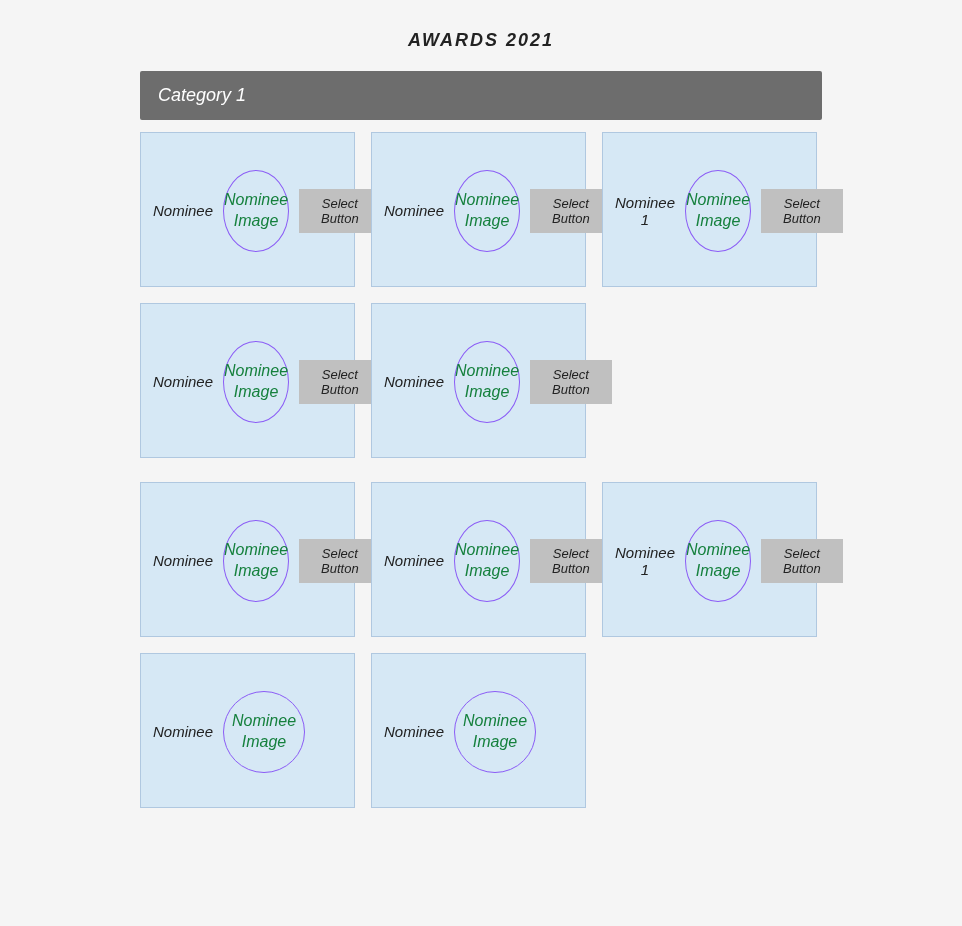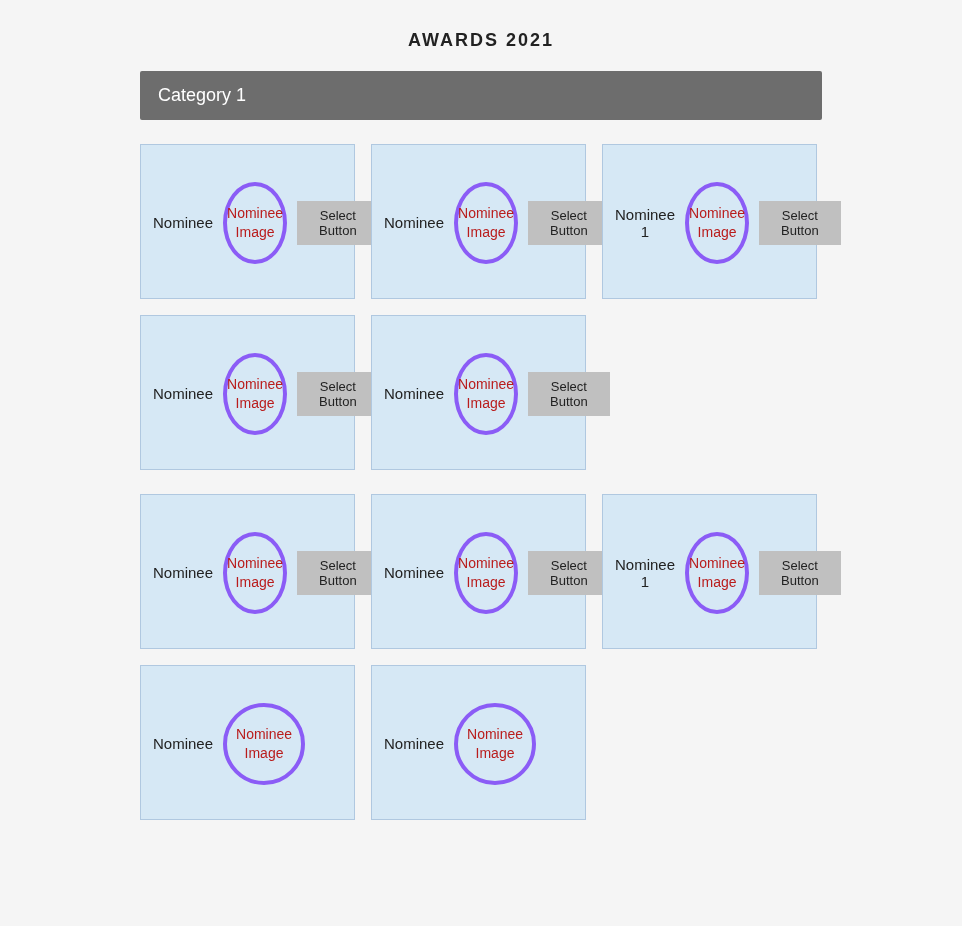--- a/index.html
+++ b/index.html
@@ -1,15 +1,15 @@
 <!DOCTYPE html>
 <html><head>
   <meta charset="utf-8">
   <style>
-    * { box-sizing: border-box; margin: 0; padding: 0; }
+    * { box-sizing: border-box; margin: 0; padding: 0; font-style: italic; }
     body {
       background: #f5f5f5;
       font-family: Arial, sans-serif;
       width: 962px;
       min-height: 926px;
     }
     .page-title {
       text-align: center;
       padding: 30px 0 20px;
       font-size: 18px;
@@ -17,21 +17,21 @@
       color: #222;
     }
     .categories-container {
       padding: 0 140px;
     }
     .category-header {
       background: #6d6d6d;
       color: #fff;
       padding: 14px 18px;
       font-size: 18px;
-      margin-bottom: 24px;
+      margin-bottom: 12px;
       border-radius: 2px;
     }
     .nominees-grid {
       display: flex;
       flex-wrap: wrap;
       gap: 16px;
       margin-bottom: 16px;
     }
     .nominee-card {
       background: #d6e8f5;
@@ -46,27 +46,27 @@
     }
     .nominee-name {
       font-size: 15px;
       color: #222;
       text-align: center;
     }
     .nominee-image-circle {
       width: 82px;
       height: 82px;
       border-radius: 50%;
-      border: 4px solid #8b5cf6;
+      border: 1px solid #8b5cf6;
       background: #d6e8f5;
       display: flex;
       align-items: center;
       justify-content: center;
-      font-size: 14px;
-      color: #b91c1c;
+      font-size: 16px;
+      color: #15803d;
       text-align: center;
       line-height: 1.3;
     }
     .select-button {
       background: #c0c0c0;
       border: none;
       padding: 7px 22px;
       font-size: 13px;
       color: #222;
       cursor: pointer;

